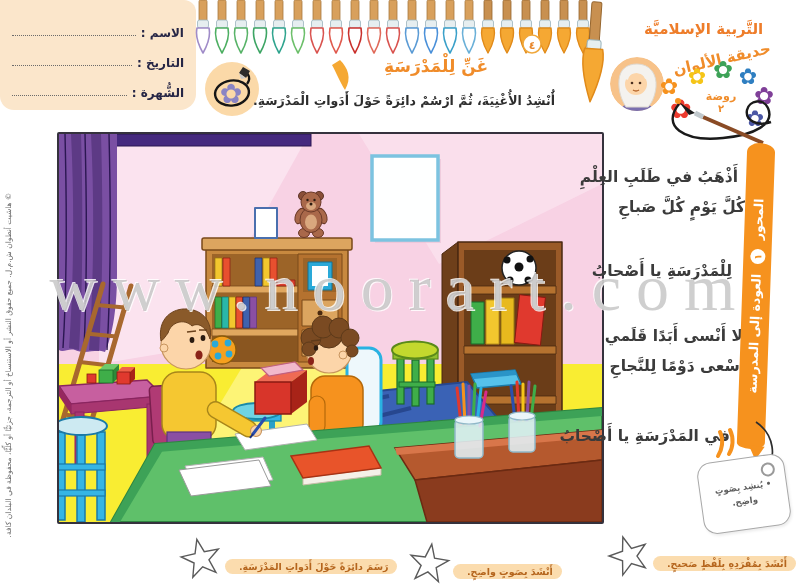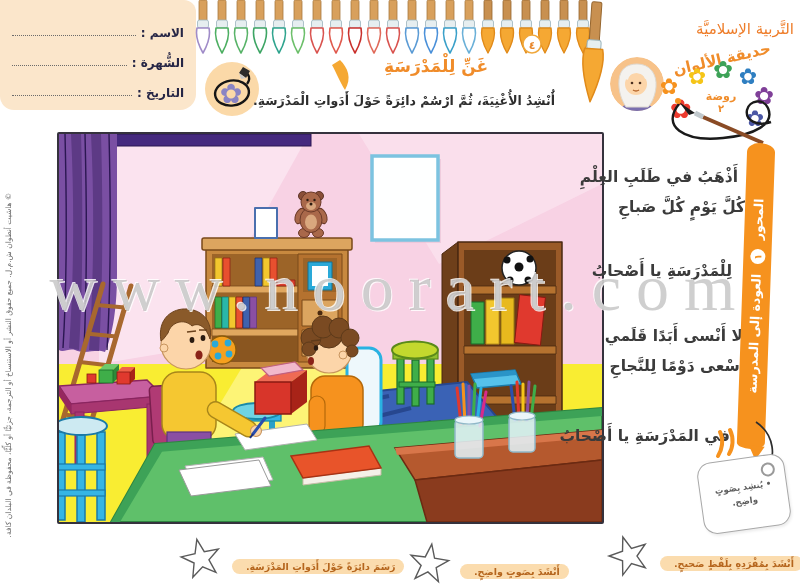--- a/index.html
+++ b/index.html
@@ -18,22 +18,22 @@
 
   .draw-icon{position:absolute;left:205px;top:62px;width:54px;height:54px;}
   .title{position:absolute;left:352px;top:56px;width:168px;text-align:center;
          font-size:17px;font-weight:bold;color:#f08c2a;text-shadow:0 0 2px #fff;}
   .title-blob{position:absolute;left:330px;top:60px;width:24px;height:32px;}
   .instruction{position:absolute;left:213px;top:93px;width:382px;text-align:center;
                font-size:12.5px;font-weight:bold;color:#2d2d2d;}
 
   .avatar{position:absolute;left:610px;top:57px;width:54px;height:54px;}
 
-  .subject{position:absolute;right:6px;top:20px;width:150px;text-align:right;
-           font-size:15px;font-weight:normal;color:#ee7d2a;text-shadow:0 0 3px #fff,0 0 3px #fff;}
+  .subject{position:absolute;right:6px;top:20px;width:150px;text-align:left;
+           font-size:15px;font-weight:bold;color:#ee7d2a;text-shadow:0 0 3px #fff,0 0 3px #fff;}
   .logo{position:absolute;left:645px;top:42px;width:152px;height:108px;}
 
   
   .scene{position:absolute;left:57px;top:132px;width:543px;height:388px;
          border:2px solid #35323d;border-radius:2px;background:#f8d2e4;}
 
   
   .lyric{position:absolute;font-size:15.5px;font-weight:bold;color:#3b3b3b;white-space:nowrap;}
   .l1{top:168px;right:62px;} .l2{top:198px;right:55px;} .l3{top:262px;right:68px;}
   .l4{top:327px;right:57px;} .l5{top:357px;right:55px;} .l6{top:427px;right:70px;}
@@ -54,21 +54,21 @@
   .string{position:absolute;left:706px;top:418px;z-index:4;}
   .tag{position:absolute;left:700px;top:458px;width:86px;height:70px;background:#fff;
        border:1.6px solid #a8a8a8;border-radius:14px;transform:rotate(-8deg);z-index:4;
        box-shadow:1px 2px 3px rgba(0,0,0,.08);}
   .tag-hole{position:absolute;right:9px;top:7px;width:10px;height:10px;border:2.2px solid #9a9a9a;
        border-radius:50%;}
   .tag-text{position:absolute;left:6px;right:6px;top:22px;text-align:center;font-size:8.5px;
        line-height:1.6;color:#5d5d5d;font-weight:bold;}
 
   
-  .star-group{position:absolute;display:flex;align-items:center;gap:8px;z-index:2;}
+  .star-group{position:absolute;display:flex;align-items:center;gap:1px;z-index:2;}
   .g1{left:178px;top:536px;} .g2{left:406px;top:541px;} .g3{left:606px;top:533px;}
   .star{width:46px;height:46px;flex:0 0 auto;}
   .star-caption{background:#fbdcae;border-radius:8px;padding:2px 9px 2px 14px;font-size:9.5px;
        font-weight:bold;color:#b5651d;white-space:nowrap;margin-top:14px;}
 
   
   .copyright{position:absolute;left:-215px;top:359px;width:450px;height:12px;transform:rotate(-90deg);
        font-size:7.5px;color:#6b6b6b;text-align:center;white-space:nowrap;}
 
   
@@ -81,25 +81,25 @@
 <body>
 
 <div class="page">
 
   <div class="name-card">
     <div class="field-row">
       <span class="field-label">الاسم :</span>
       <span class="field-line"></span>
     </div>
     <div class="field-row">
-      <span class="field-label">الشُّهرة :</span>
+      <span class="field-label">التاريخ :</span>
       <span class="field-line"></span>
     </div>
     <div class="field-row">
-      <span class="field-label">التاريخ :</span>
+      <span class="field-label">الشُّهرة :</span>
       <span class="field-line"></span>
     </div>
   </div>
 
   <svg class="brush-banner" viewBox="0 0 420 115">
     <defs>
       <g id="b-outline">
         <rect x="-4" y="0" width="8" height="21" rx="1.5" fill="#d8a05c" stroke="#a87840" stroke-width="0.8"></rect>
         <rect x="-5.5" y="20" width="11" height="8" rx="2" fill="#e6eef0" stroke="#9ab4bc" stroke-width="0.8"></rect>
         <path d="M -6 28 C -8 37 -4 46 0 53 C 4 46 8 37 6 28 Z" fill="#ffffff" stroke="currentColor" stroke-width="1.6" stroke-linejoin="round"></path>

